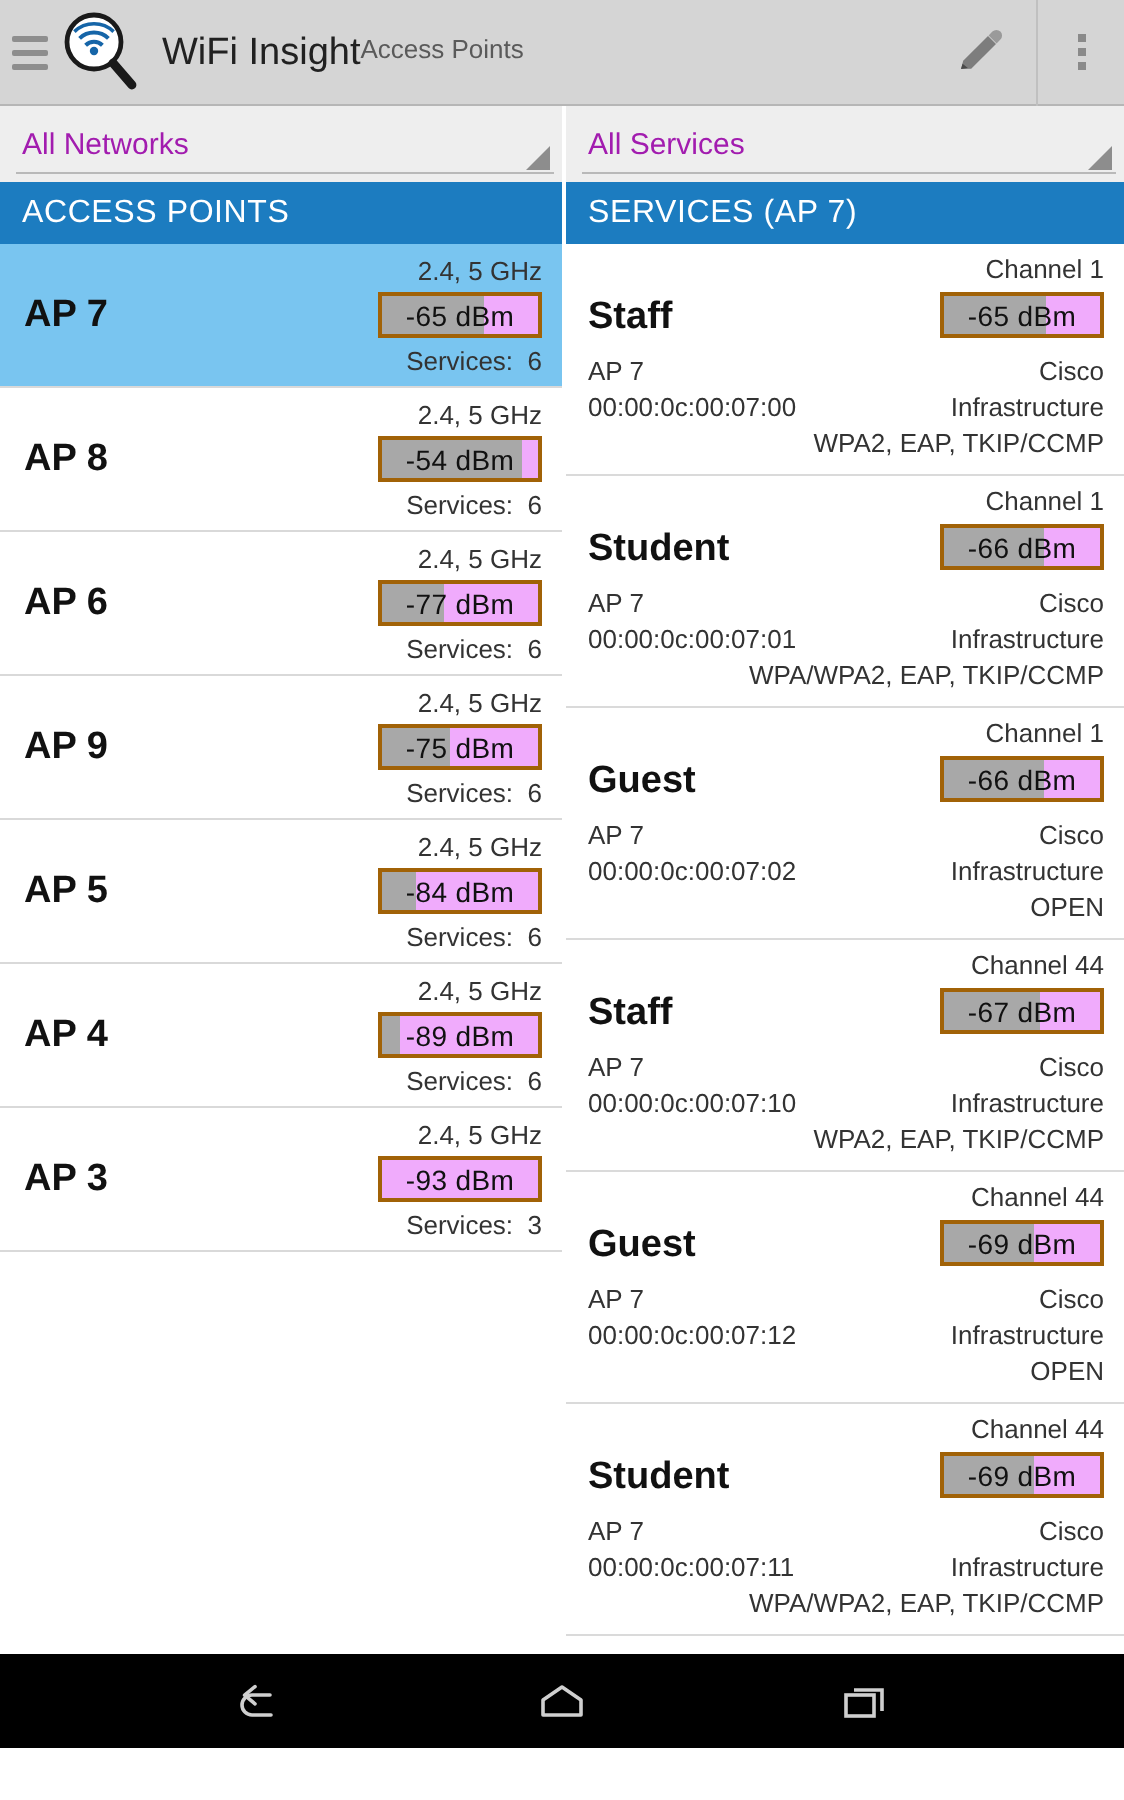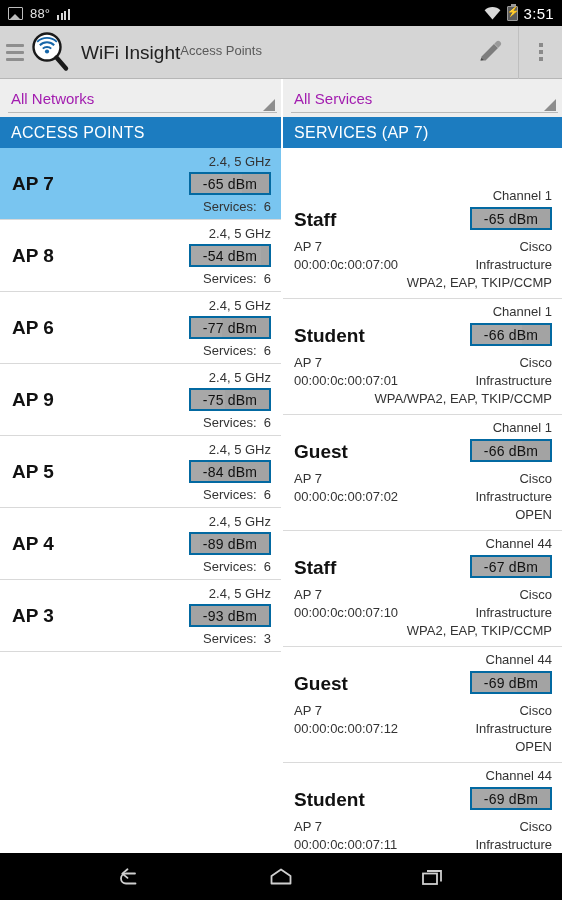--- a/index.html
+++ b/index.html
@@ -81,21 +81,21 @@
     border-left: 12px solid transparent;
     border-bottom: 12px solid #8d8d8d;
   }
   .spinner:before {
     content:""; position:absolute; left:8px; right:4px; bottom:4px; height:1px; background:#b9b9b9;
   }
 
   
   .panels { display: flex; height: 736px; background:#fff; }
   .panel { flex: 0 0 281px; display:flex; flex-direction: column; background:#ffffff; }
-  .panel.right { border-left: 2px solid #ffffff; gap: 35px; }
+  .panel.right { border-left: 2px solid #ffffff; }
   .panel-head {
     height: 31px; background: #1C7CC0; color: #ffffff;
     display:flex; align-items:center; padding-left: 11px;
     font-size: 16px; letter-spacing: .3px;
   }
   .panel-body { flex:1; background:#ffffff; overflow:hidden; }
 
   
   .ap-row {
     position: relative; height: 72px;
@@ -109,21 +109,21 @@
     font-size: 19px; font-weight: bold; color: #111;
   }
   .ap-right { position:absolute; right: 10px; top: 5px; width: 160px; text-align: right; }
   .ap-band { font-size: 13px; color: #333; line-height: 17px; }
   .ap-svc  { font-size: 13px; color: #333; line-height: 17px; margin-top: 1px; }
 
   
   .meter {
     display: inline-block; position: relative;
     width: 82px; height: 23px;
-    border: 2px solid #0369a1; background: #a3a3a3;
+    border: 2px solid #a16207; background: #f0abfc;
     vertical-align: middle; margin: 2px 0 2px 0; overflow:hidden;
   }
   .meter .fill {
     position:absolute; left:0; top:0; bottom:0; background:#a8a8a8;
   }
   .meter .txt {
     position:absolute; left:0; right:0; top:0; bottom:0;
     display:flex; align-items:center; justify-content:center;
     font-size: 14px; color:#111; letter-spacing: .2px;
   }
@@ -150,41 +150,20 @@
 
   
   .navbar { height: 47px; background:#000; display:flex; align-items:center; justify-content:center; gap: 96px; }
   .nav-btn { width: 56px; height: 40px; display:flex; align-items:center; justify-content:center; }
 </style>
 </head>
 <body>
 
 <div class="screen">
 
-  <div class="statusbar">
-    <div class="sb-left">
-      <span class="ico-photo"></span>
-      <span class="sb-temp">88°</span>
-      <span class="ico-bars">
-        <i style="height:5px"></i>
-          <i style="height:7px"></i>
-          <i style="height:9px"></i>
-          <i style="height:11px"></i>
-      </span>
-    </div>
-    <div class="sb-right">
-      <span class="ico-wifi">
-        <svg width="17" height="13" viewBox="0 0 17 13">
-          <path d="M8.5 12.5 L0.6 3.2 A11.5 11.5 0 0 1 16.4 3.2 Z" fill="#d9d9d9"></path>
-        </svg>
-      </span>
-      <span class="ico-batt"></span>
-      <span class="sb-time">3:51</span>
-    </div>
-  </div>
 
   <div class="actionbar">
     <div class="hamburger">
       <i></i>
         <i></i>
         <i></i>
     </div>
     <div class="applogo">
       <svg width="44" height="44" viewBox="0 0 44 44">
         <circle cx="19" cy="17" r="13.5" fill="#ffffff" stroke="#1a1a1a" stroke-width="2.4"></circle>

